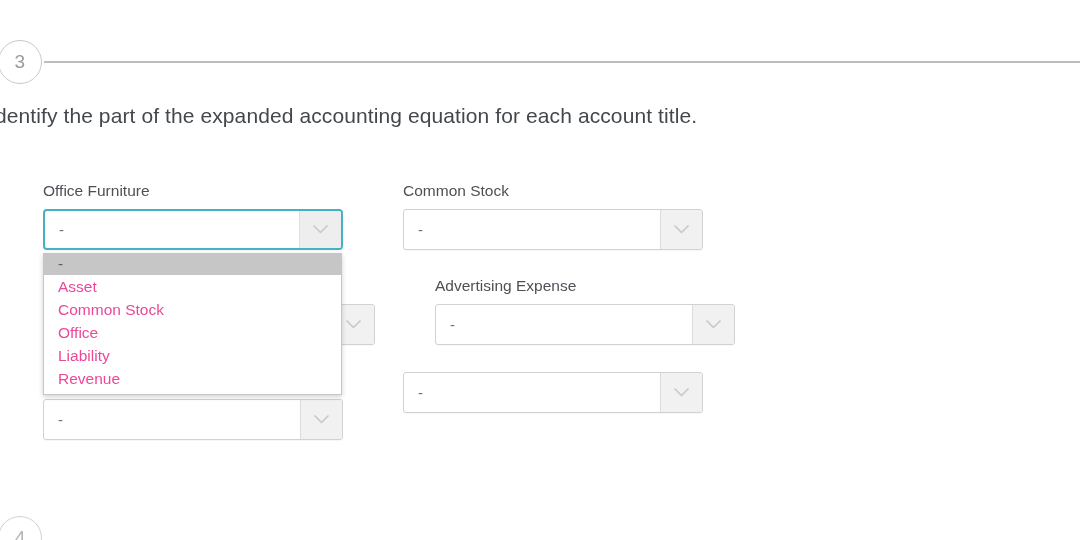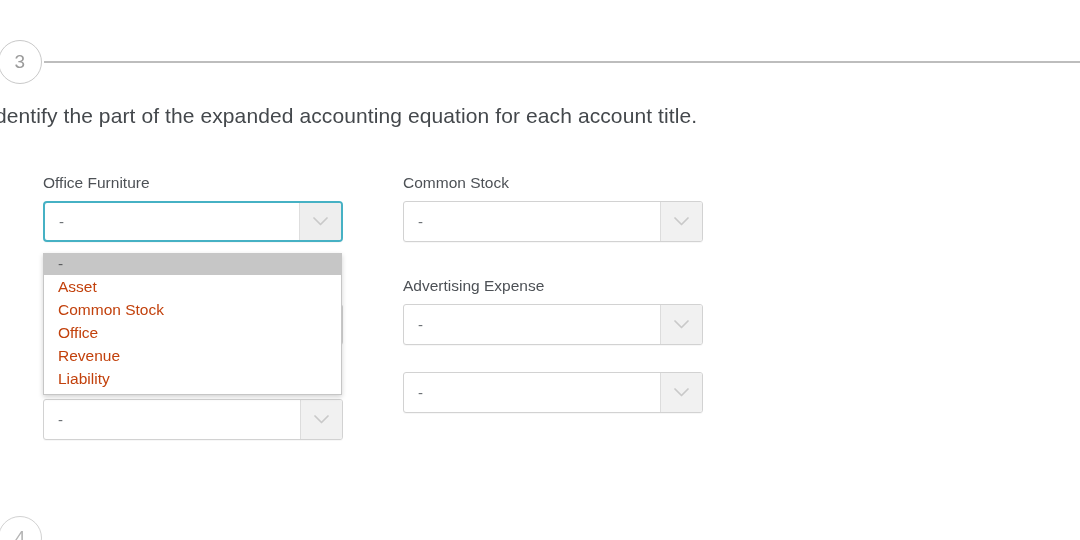--- a/index.html
+++ b/index.html
@@ -87,22 +87,22 @@
     width: 1080px;
     height: 300px;
   }
 
   .field {
     position: absolute;
     width: 300px;
   }
   .col-left  { left: 43px; }
   .col-right { left: 403px; }
-  .row-1 { top: 4px; }
-  .row-2 { top: 107px; }
+  .row-1 { top: 12px; }
+  .row-2 { top: 107px; margin-left: 32px; }
   .row-3 { top: 202px; }
 
   .field-label {
     font-size: 15.5px;
     color: #4d5156;
     line-height: 18px;
     margin-bottom: 9px;
     white-space: nowrap;
   }
 
@@ -162,21 +162,21 @@
     border-top: none;
     box-shadow: 0 2px 5px rgba(0,0,0,0.18);
     z-index: 50;
     padding-bottom: 4px;
   }
   .dd-option {
     height: 23px;
     line-height: 23px;
     padding-left: 14px;
     font-size: 15.5px;
-    color: #c2410c;
+    color: #ec4899;
     white-space: nowrap;
   }
   .dd-option.selected {
     background: #c6c6c6;
     color: #5a5c5e;
     height: 22px;
     line-height: 22px;
   }
 </style>
 </head>
@@ -276,19 +276,19 @@
       </div>
     </div>
 
   </div>
 
   <div class="dropdown">
     <div class="dd-option selected">-</div>
     <div class="dd-option">Asset</div>
     <div class="dd-option">Common Stock</div>
     <div class="dd-option">Office</div>
+    <div class="dd-option">Liability</div>
     <div class="dd-option">Revenue</div>
-    <div class="dd-option">Liability</div>
   </div>
 
   <div class="step-badge-next">4</div>
 
 </div>
 
 </body></html>

